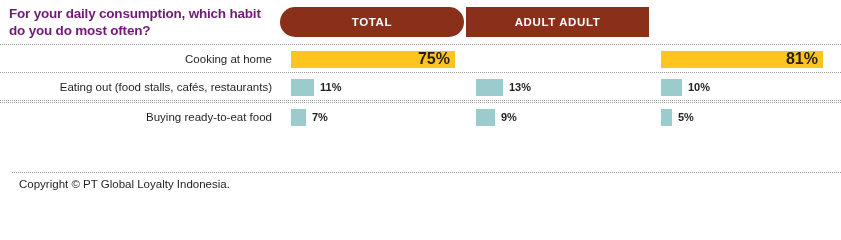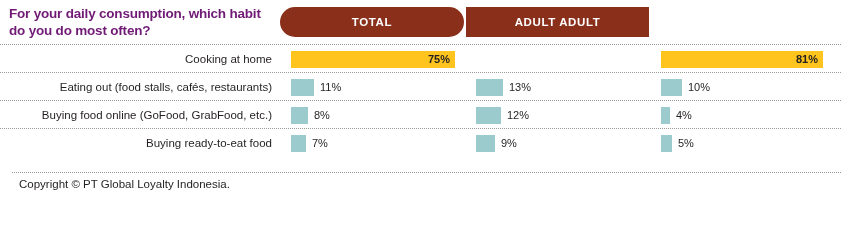--- a/index.html
+++ b/index.html
@@ -112,27 +112,27 @@
     box-sizing: border-box;
   }
   .bar.high {
     background: #ffc41e;
     padding-right: 5px;
   }
   .bar.low {
     background: #9ccbcd;
   }
   .bar-value-inside {
-    font-size: 11px;
+    font-size: 16px;
     font-weight: bold;
     color: #231f20;
   }
   .bar-value-outside {
     font-size: 11px;
-    font-weight: normal;
+    font-weight: bold;
     color: #231f20;
     margin-left: 6px;
     white-space: nowrap;
   }
 
   
   .footer {
     position: absolute;
     left: 12px;
     top: 172px;
@@ -200,38 +200,20 @@
       </div>
 
       <div class="cell c2">
         <div class="bar low" style="width:21px"></div>
         <span class="bar-value-outside">10%</span>
       </div>
     </div>
 
     <div class="sep"></div>
 
-    <div class="row">
-      <div class="row-label">Buying food online (GoFood, GrabFood, etc.)</div>
-
-      <div class="cell c0">
-        <div class="bar low" style="width:17px"></div>
-        <span class="bar-value-outside">8%</span>
-      </div>
-
-      <div class="cell c1">
-        <div class="bar low" style="width:25px"></div>
-        <span class="bar-value-outside">12%</span>
-      </div>
-
-      <div class="cell c2">
-        <div class="bar low" style="width:9px"></div>
-        <span class="bar-value-outside">4%</span>
-      </div>
-    </div>
 
     <div class="sep"></div>
 
     <div class="row">
       <div class="row-label">Buying ready-to-eat food</div>
 
       <div class="cell c0">
         <div class="bar low" style="width:15px"></div>
         <span class="bar-value-outside">7%</span>
       </div>

